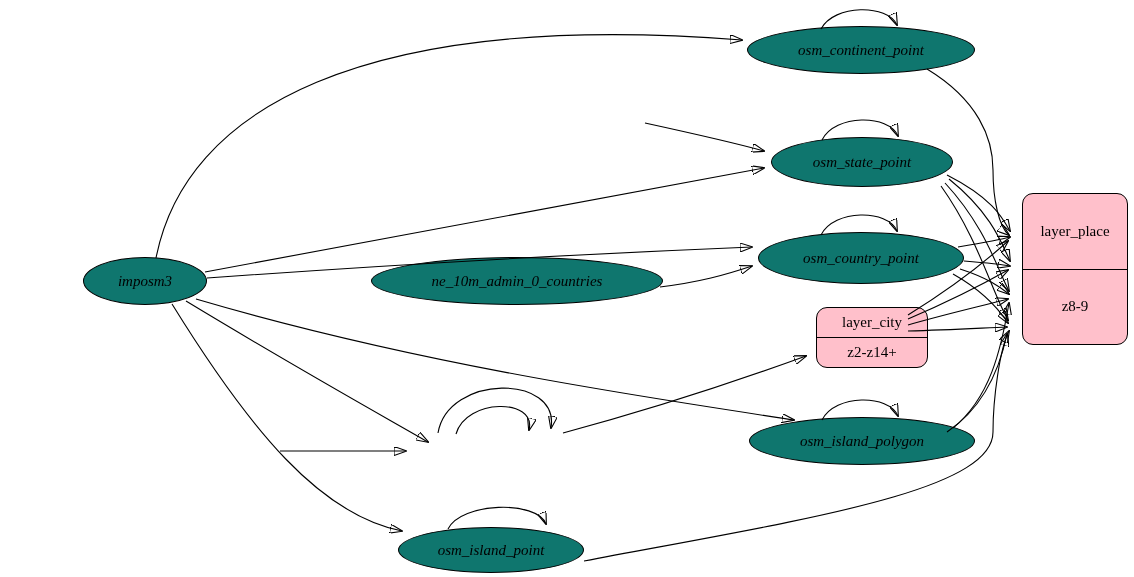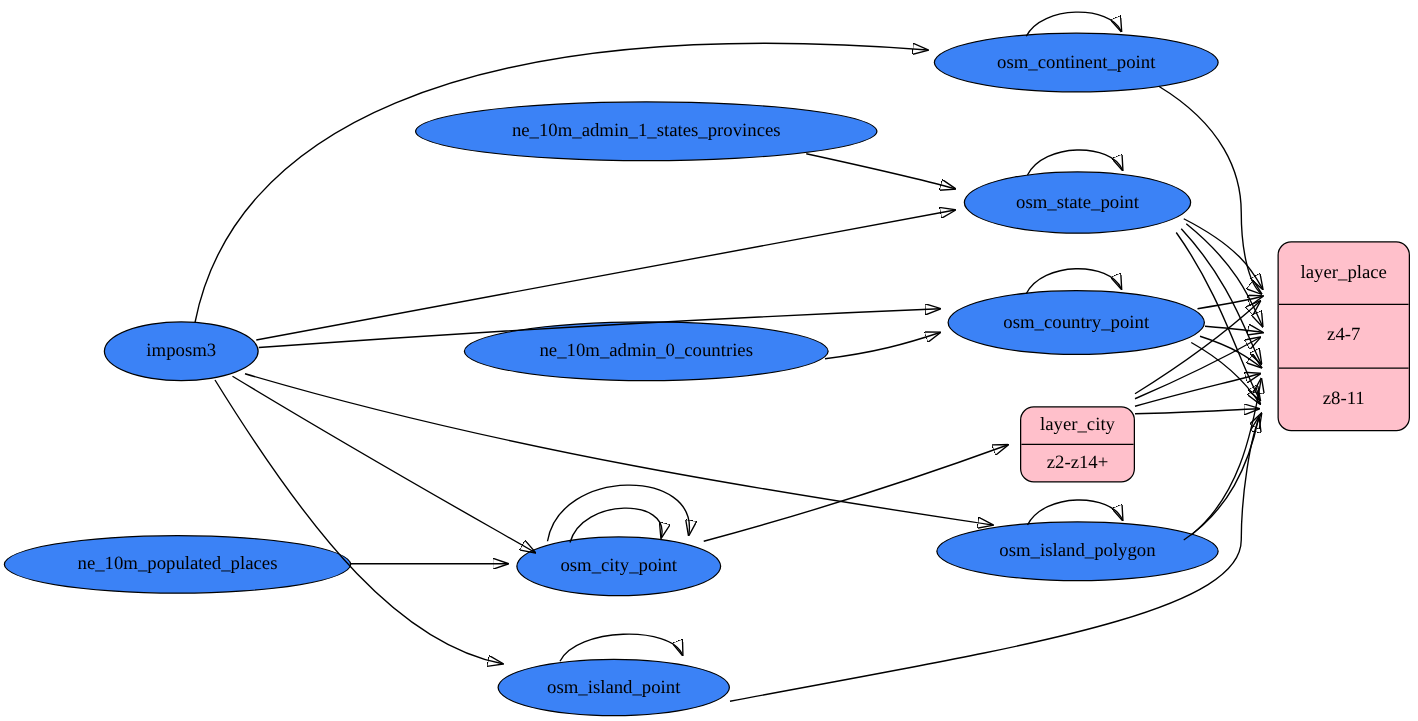--- a/index.html
+++ b/index.html
@@ -13,21 +13,22 @@
   .node{
     position:absolute;
     display:flex;align-items:center;justify-content:center;
     font-size:15px;color:#000;
     box-sizing:border-box;
     white-space:nowrap;
   }
   .ellipse{
     border:1px solid #000;
     border-radius:50%;
-    background:#3b82f6;
+    background:#0f766e;
+    font-style:italic;
   }
   .record{
     position:absolute;
     border:1.3px solid #000;
     border-radius:11px;
     background:#ffc0cb;
     box-sizing:border-box;
     font-size:15px;color:#000;
     display:flex;flex-direction:column;
     overflow:hidden;
@@ -49,65 +50,55 @@
 </style>
 </head>
 <body>
 
 <div id="canvas">
 
   <div class="node ellipse" style="left:83px;top:257px;width:124px;height:48px">
     <span>imposm3</span>
   </div>
 
-  <div class="node ellipse" style="left:332px;top:81px;width:370px;height:48px">
-    <span>ne_10m_admin_1_states_provinces</span>
-  </div>
 
   <div class="node ellipse" style="left:371px;top:257px;width:292px;height:48px">
     <span>ne_10m_admin_0_countries</span>
   </div>
 
-  <div class="node ellipse" style="left:3px;top:428px;width:278px;height:47px">
-    <span>ne_10m_populated_places</span>
-  </div>
 
   <div class="node ellipse" style="left:747px;top:26px;width:228px;height:48px">
     <span>osm_continent_point</span>
   </div>
 
   <div class="node ellipse" style="left:758px;top:232px;width:206px;height:52px">
     <span>osm_country_point</span>
   </div>
 
   <div class="node ellipse" style="left:771px;top:137px;width:182px;height:50px">
     <span>osm_state_point</span>
   </div>
 
-  <div class="node ellipse" style="left:413px;top:429px;width:164px;height:48px">
-    <span>osm_city_point</span>
-  </div>
 
   <div class="node ellipse" style="left:749px;top:417px;width:226px;height:48px">
     <span>osm_island_polygon</span>
   </div>
 
   <div class="node ellipse" style="left:398px;top:527px;width:186px;height:46px">
     <span>osm_island_point</span>
   </div>
 
-  <div class="record" style="left:816px;top:325px;width:92px;height:61px">
+  <div class="record" style="left:816px;top:307px;width:112px;height:61px">
     <div class="rrow">layer_city</div>
     <div class="rrow">z2-z14+</div>
   </div>
 
   <div class="record" style="left:1022px;top:193px;width:106px;height:152px">
     <div class="rrow">layer_place</div>
-    <div class="rrow">z4-7</div>
-    <div class="rrow">z8-11</div>
+    <div class="rrow">z8-9</div>
   </div>
 
   <svg id="edges" width="1134" height="577" viewBox="0 0 1134 577">
     <defs>
       <marker id="arw" markerUnits="userSpaceOnUse" markerWidth="13" markerHeight="9" refX="12" refY="4.5" orient="auto">
         <path d="M0,0 L13,4.5 L0,9 z" fill="#000"></path>
       </marker>
     </defs>
 
     <path d="M 156,258 C 185,110 360,10 742,40" marker-end="url(#arw)"></path>

